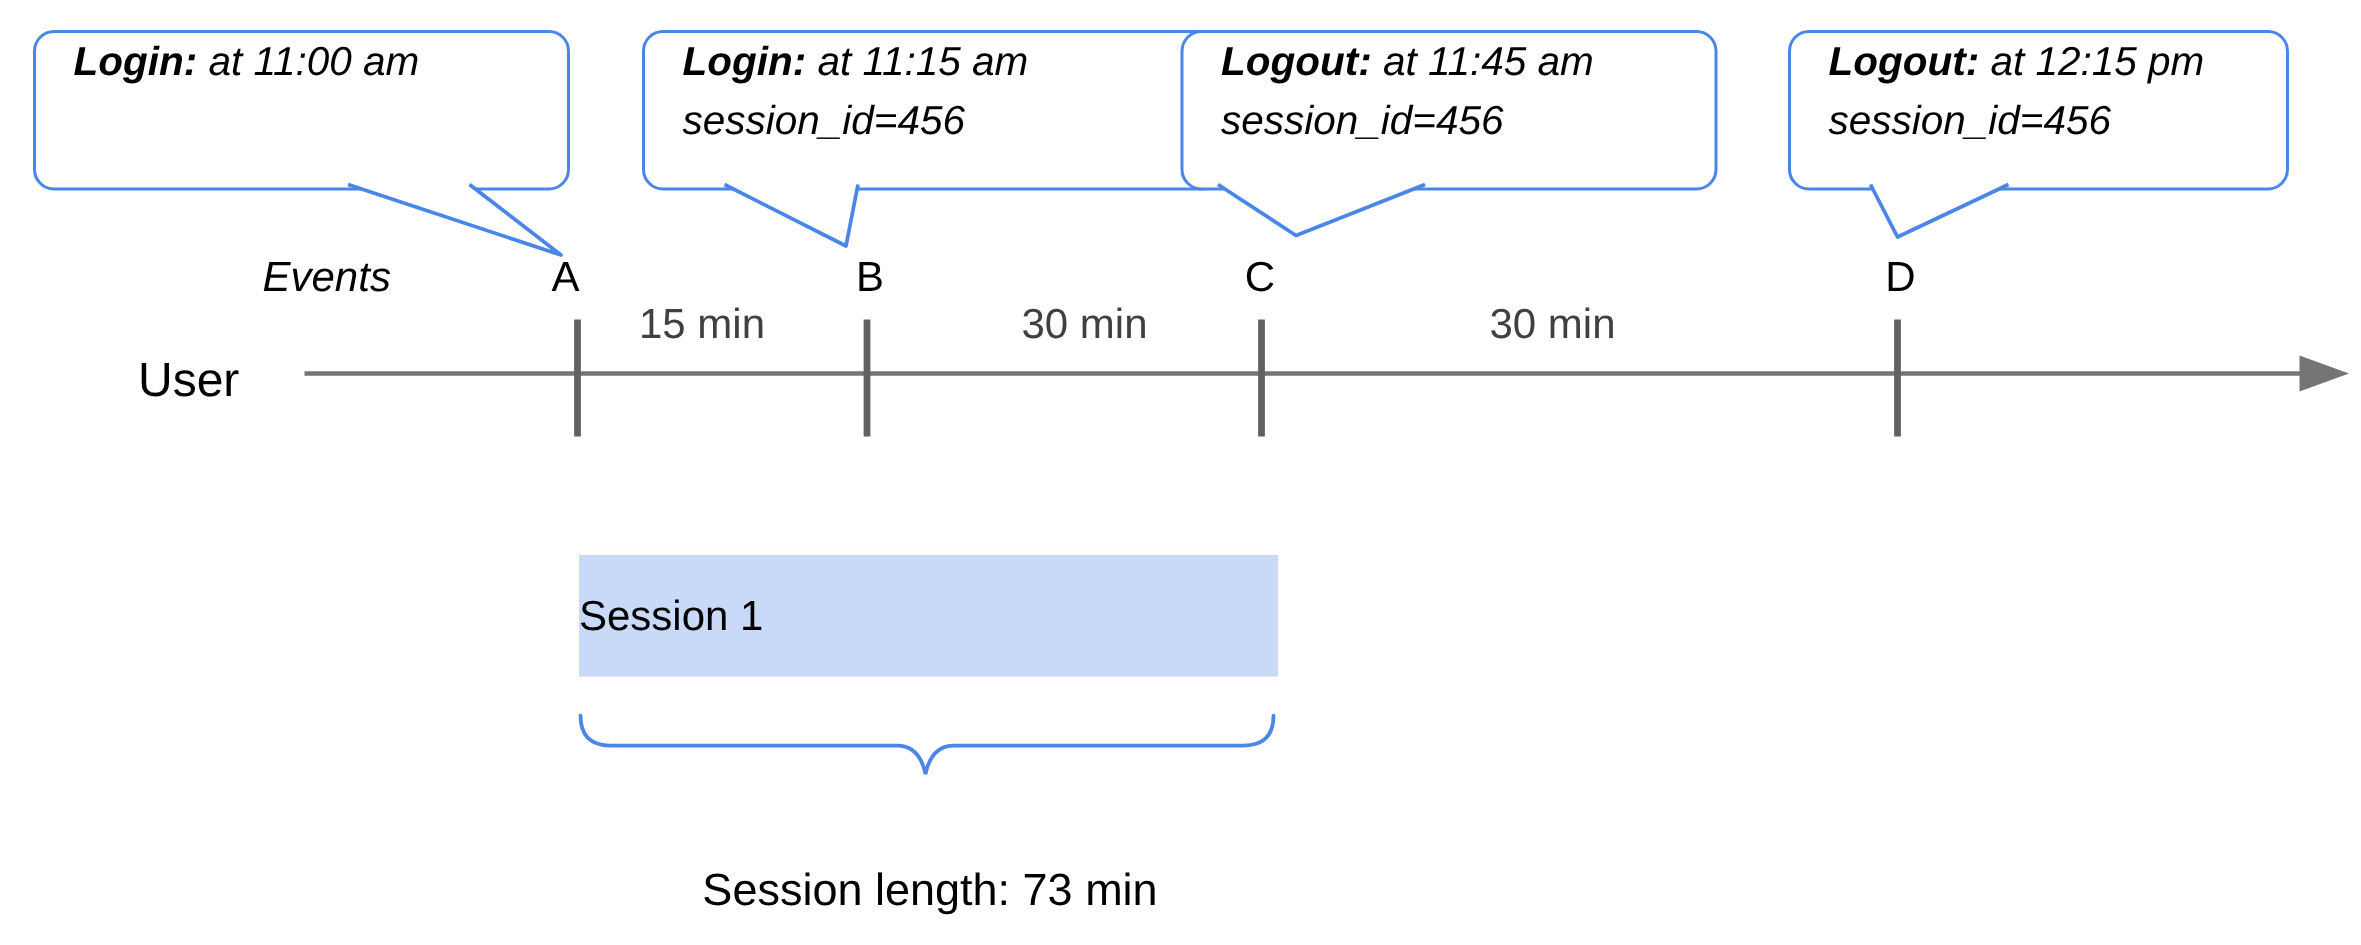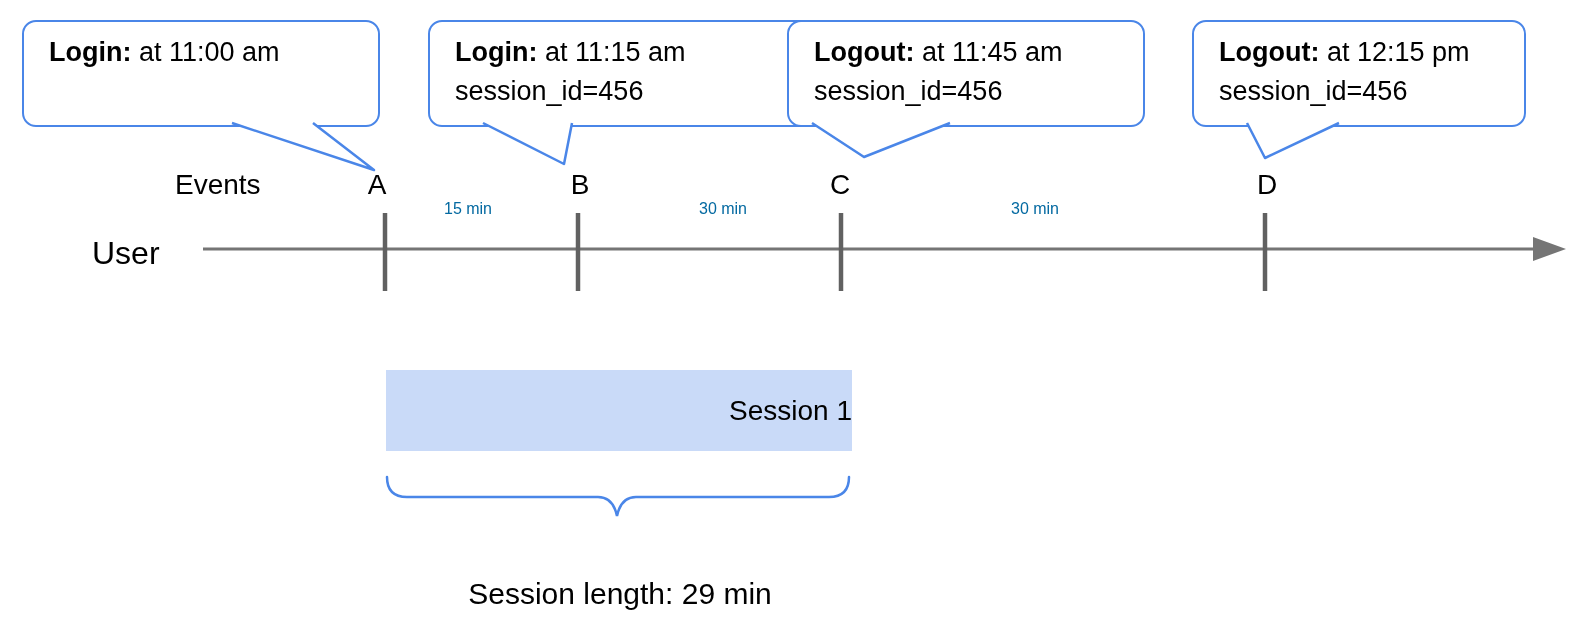--- a/index.html
+++ b/index.html
@@ -16,52 +16,53 @@
     overflow: hidden;
     color: #000000;
   }
   
   .bubble {
     position: absolute;
     box-sizing: border-box;
     background: #ffffff;
     border: 2.5px solid #4a86e8;
     border-radius: 14px;
-    padding: 11px 0 0 25px;
+    padding: 0 0 0 25px;
     font-size: 27px;
     line-height: 39px;
     z-index: 1;
     white-space: nowrap;
+    font-style: italic;
   }
   .bubble .bold { font-weight: bold; }
   
   .overlay {
     position: absolute;
     left: 0; top: 0;
     z-index: 2;
     pointer-events: none;
   }
   .label {
     position: absolute;
     white-space: nowrap;
     z-index: 3;
   }
   .centered { transform: translateX(-50%); }
-  .events-label { font-size: 28px; }
+  .events-label { font-size: 28px; font-style: italic; }
   .user-label  { font-size: 32px; }
   .marker-label { font-size: 28px; }
-  .interval-label { font-size: 16px; color: #0369a1; }
+  .interval-label { font-size: 28px; color: #404040; }
   .session-box {
     position: absolute;
     left: 386px; top: 370px;
     width: 466px; height: 81px;
     background: #c9daf8;
     display: flex;
     align-items: center;
-    justify-content: flex-end;
+    justify-content: flex-start;
     font-size: 28px;
     z-index: 1;
   }
   .session-length-label {
     position: absolute;
     left: 620px; top: 577px;
     transform: translateX(-50%);
     font-size: 30px;
     white-space: nowrap;
   }
@@ -117,15 +118,15 @@
 
   <div class="label marker-label centered" style="left:377px; top:169px">A</div>
   <div class="label marker-label centered" style="left:580px; top:169px">B</div>
   <div class="label marker-label centered" style="left:840px; top:169px">C</div>
   <div class="label marker-label centered" style="left:1267px; top:169px">D</div>
 
   <div class="label interval-label centered" style="left:468px; top:200px">15 min</div>
   <div class="label interval-label centered" style="left:723px; top:200px">30 min</div>
   <div class="label interval-label centered" style="left:1035px; top:200px">30 min</div>
 
-  <div class="session-length-label">Session length: 29 min</div>
+  <div class="session-length-label">Session length: 73 min</div>
 
 </div>
 
 </body></html>

